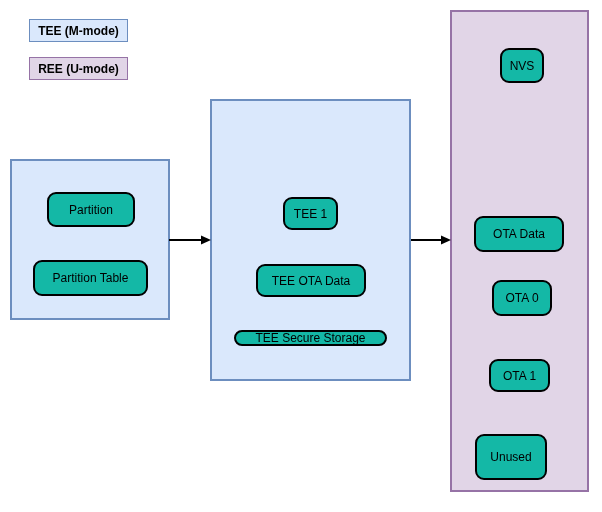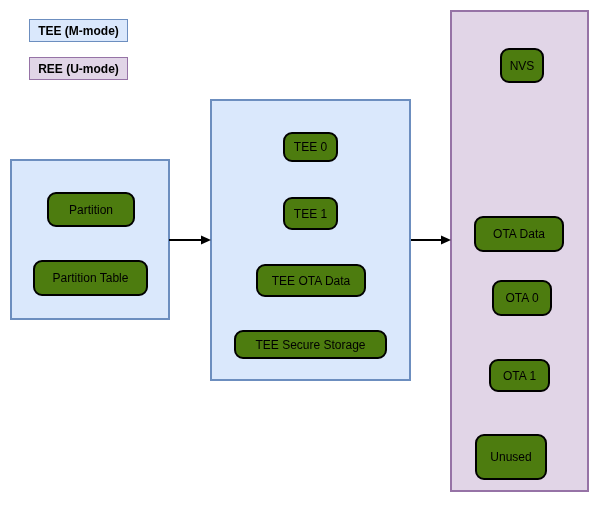--- a/index.html
+++ b/index.html
@@ -50,21 +50,21 @@
   .region-ree {
     background: #e1d5e7;
     border: 2px solid #9673a6;
   }
   #region-boot { left: 10px;  top: 159px; width: 160px; height: 161px; }
   #region-tee  { left: 210px; top: 99px;  width: 201px; height: 282px; }
   #region-ree  { left: 450px; top: 10px;  width: 139px; height: 482px; }
   
   .node {
     position: absolute;
-    background: #4d7c0f;
+    background: #14b8a6;
     border: 2px solid #000000;
     border-radius: 9px;
     display: flex;
     align-items: center;
     justify-content: center;
     font-size: 12px;
     color: #000000;
     white-space: nowrap;
     box-sizing: border-box;
   }
@@ -86,24 +86,23 @@
     <span>REE (U-mode)</span>
   </div>
 
   <div class="region region-tee" id="region-boot"></div>
   <div class="region region-tee" id="region-tee"></div>
   <div class="region region-ree" id="region-ree"></div>
 
   <div class="node" style="left:47px; top:192px; width:88px; height:35px;">Partition</div>
   <div class="node" style="left:33px; top:260px; width:115px; height:36px;">Partition Table</div>
 
-  <div class="node" style="left:283px; top:132px; width:55px; height:30px;">TEE 0</div>
   <div class="node" style="left:283px; top:197px; width:55px; height:33px;">TEE 1</div>
   <div class="node" style="left:256px; top:264px; width:110px; height:33px;">TEE OTA Data</div>
-  <div class="node" style="left:234px; top:330px; width:153px; height:29px;">TEE Secure Storage</div>
+  <div class="node" style="left:234px; top:330px; width:153px; height:16px;">TEE Secure Storage</div>
 
   <div class="node" style="left:500px; top:48px; width:44px; height:35px;">NVS</div>
   <div class="node" style="left:474px; top:216px; width:90px; height:36px;">OTA Data</div>
   <div class="node" style="left:492px; top:280px; width:60px; height:36px;">OTA 0</div>
   <div class="node" style="left:489px; top:359px; width:61px; height:33px;">OTA 1</div>
   <div class="node" style="left:475px; top:434px; width:72px; height:46px;">Unused</div>
 
   <svg class="arrow-svg" style="left:168px; top:231px;" width="44" height="18" viewBox="0 0 44 18" aria-hidden="true">
     <line x1="1" y1="9" x2="33" y2="9" stroke="#000000" stroke-width="2"></line>
     <polygon points="33,4.5 43,9 33,13.5" fill="#000000"></polygon>

